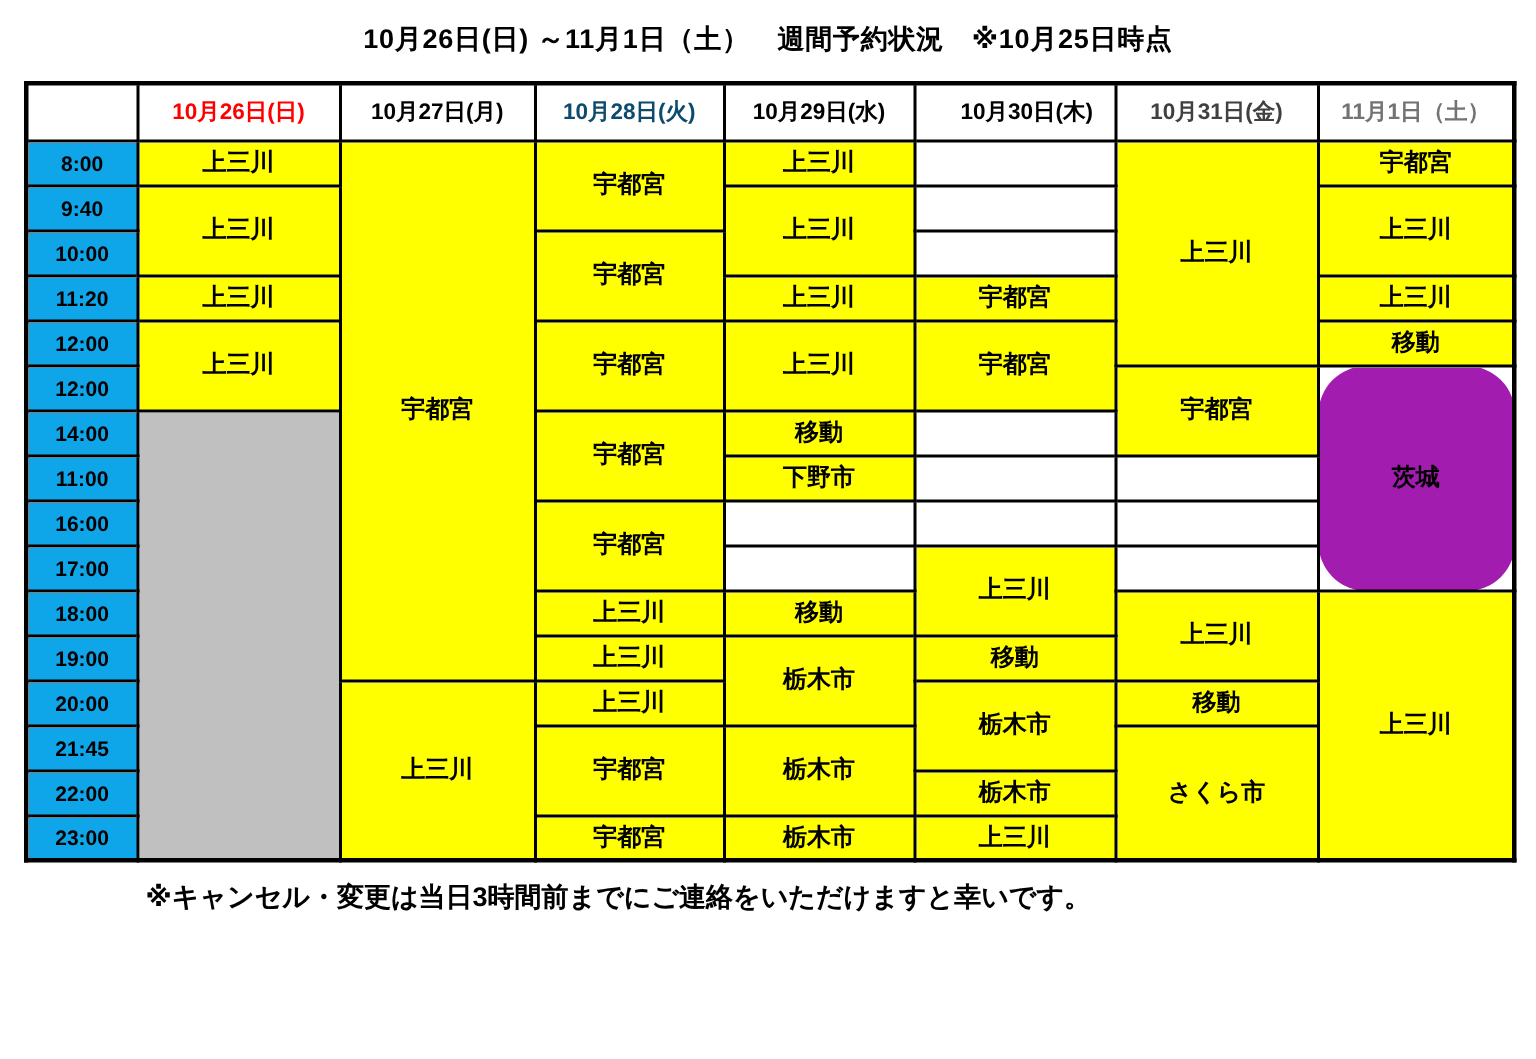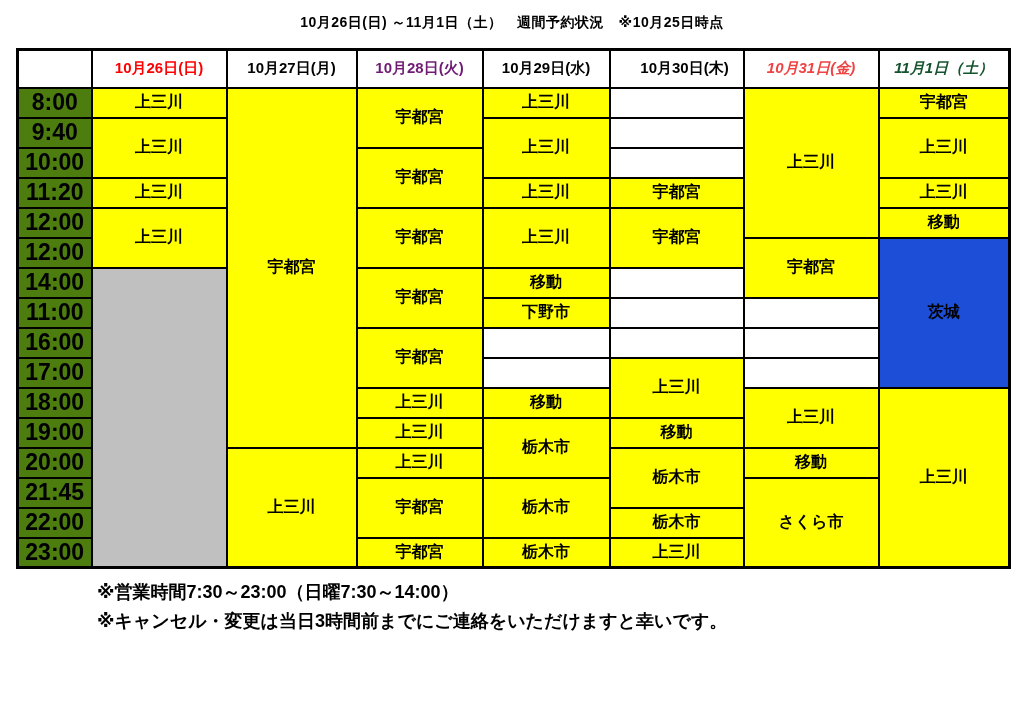--- a/index.html
+++ b/index.html
@@ -2,37 +2,37 @@
 <html><head>
 <meta charset="utf-8">
 <style>
   html,body{margin:0;padding:0;}
   body{
     width:1024px;height:706px;overflow:hidden;background:#ffffff;
     font-family:"Liberation Sans","DejaVu Sans",sans-serif;
     font-weight:bold;color:#000;
   }
   .title{
-    text-align:center;font-size:14px;font-weight:bold;
+    text-align:center;font-size:18px;font-weight:bold;
     margin:14px 0 0 0;letter-spacing:0.5px;
   }
   table.schedule{
     border-collapse:collapse;table-layout:fixed;
     margin:16px 0 0 16px;width:992px;
     border:3px solid #000;
   }
   table.schedule th,table.schedule td{
     border:2px solid #000;text-align:center;padding:0;overflow:hidden;
     vertical-align:middle;
   }
   thead tr{height:38px;}
   tbody tr{height:30px;}
   th.day{background:#ffffff;font-size:15px;font-weight:bold;}
   td.time{
-    background:#4d7c0f;font-size:23px;font-weight:bold;
+    background:#0ea5e9;font-size:14px;font-weight:bold;
     text-align:right;padding-right:7px;
   }
   td.cell{font-size:16px;font-weight:bold;}
   td.thin-top{border-top:1px solid #a6a6a6;}
   td.thin-bottom{border-bottom:1px solid #a6a6a6;}
   .notes{margin:9px 0 0 97px;font-size:18px;font-weight:bold;}
   .notes .note{line-height:29px;white-space:nowrap;}
 </style>
 </head>
 <body>
@@ -50,25 +50,25 @@
         <col style="width: 127px;">
         <col style="width: 134px;">
         <col style="width: 135px;">
         <col style="width: 131px;">
       </colgroup>
     <thead>
       <tr id="header-row">
           <th class="day"></th>
           <th class="day" style="color: rgb(255, 0, 0);">10月26日(日)</th>
           <th class="day" style="color: rgb(0, 0, 0);">10月27日(月)</th>
-          <th class="day" style="color: #701a75;">10月28日(火)</th>
+          <th class="day" style="color: #0c4a6e;">10月28日(火)</th>
           <th class="day" style="color: rgb(0, 0, 0);">10月29日(水)</th>
           <th class="day" style="color: rgb(0, 0, 0); padding-left: 16px;">10月30日(木)</th>
-          <th class="day" style="color: #ef4444; font-style: italic;">10月31日(金)</th>
-          <th class="day" style="color: #14532d; font-style: italic;">11月1日（土）</th>
+          <th class="day" style="color: #404040;">10月31日(金)</th>
+          <th class="day" style="color: #737373;">11月1日（土）</th>
         </tr>
     </thead>
     <tbody id="body-rows">
         <tr>
           <td class="time">8:00</td>
           <td class="cell" rowspan="1" style="background: rgb(255, 255, 0);">上三川</td>
           <td class="cell" rowspan="12" style="background: rgb(255, 255, 0);">宇都宮</td>
           <td class="cell" rowspan="2" style="background: rgb(255, 255, 0);">宇都宮</td>
           <td class="cell" rowspan="1" style="background: rgb(255, 255, 0);">上三川</td>
           <td class="cell thin-bottom" rowspan="1" style="background: rgb(255, 255, 255);"></td>
@@ -98,21 +98,21 @@
           <td class="time">12:00</td>
           <td class="cell" rowspan="2" style="background: rgb(255, 255, 0);">上三川</td>
           <td class="cell" rowspan="2" style="background: rgb(255, 255, 0);">宇都宮</td>
           <td class="cell" rowspan="2" style="background: rgb(255, 255, 0);">上三川</td>
           <td class="cell" rowspan="2" style="background: rgb(255, 255, 0);">宇都宮</td>
           <td class="cell" rowspan="1" style="background: rgb(255, 255, 0);">移動</td>
         </tr>
         <tr>
           <td class="time">12:00</td>
           <td class="cell" rowspan="2" style="background: rgb(255, 255, 0);">宇都宮</td>
-          <td class="cell" rowspan="5" style="background: #1d4ed8;">茨城</td>
+          <td class="cell" rowspan="5" style="background: #a21caf; border-radius: 32px;">茨城</td>
         </tr>
         <tr>
           <td class="time">14:00</td>
           <td class="cell" rowspan="10" style="background: rgb(192, 192, 192);"></td>
           <td class="cell" rowspan="2" style="background: rgb(255, 255, 0);">宇都宮</td>
           <td class="cell" rowspan="1" style="background: rgb(255, 255, 0);">移動</td>
           <td class="cell thin-bottom" rowspan="1" style="background: rgb(255, 255, 255);"></td>
         </tr>
         <tr>
           <td class="time">11:00</td>
@@ -166,17 +166,16 @@
         <tr>
           <td class="time">23:00</td>
           <td class="cell" rowspan="1" style="background: rgb(255, 255, 0);">宇都宮</td>
           <td class="cell" rowspan="1" style="background: rgb(255, 255, 0);">栃木市</td>
           <td class="cell" rowspan="1" style="background: rgb(255, 255, 0);">上三川</td>
         </tr>
       </tbody>
   </table>
 
   <div class="notes">
-    <div class="note">※営業時間7:30～23:00（日曜7:30～14:00）</div>
     <div class="note">※キャンセル・変更は当日3時間前までにご連絡をいただけますと幸いです。</div>
   </div>
 
 </div>
 
 </body></html>

